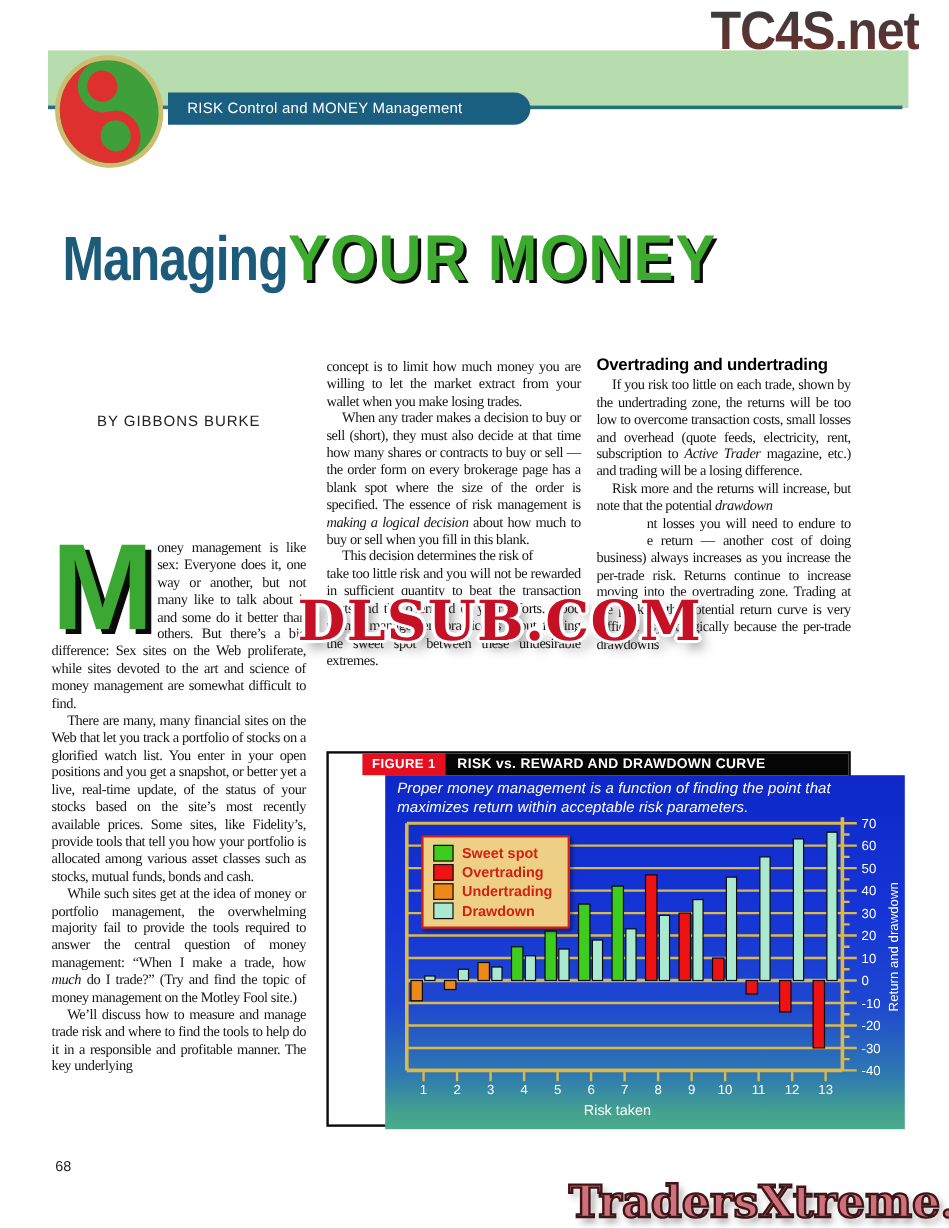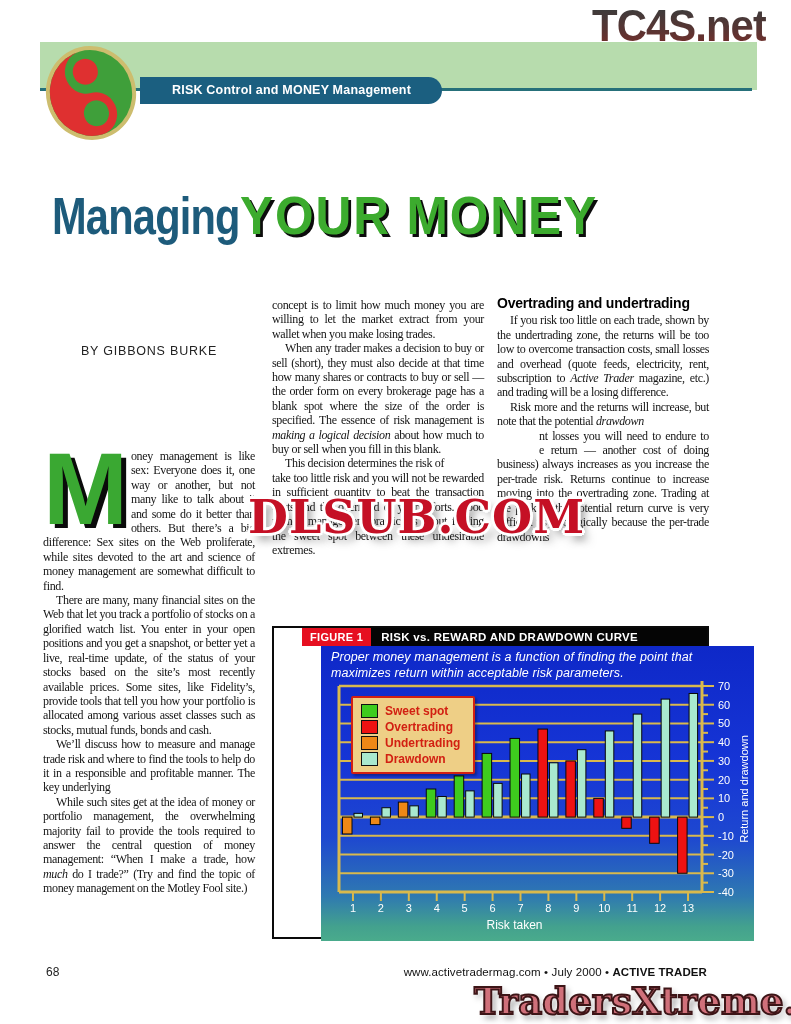--- a/index.html
+++ b/index.html
@@ -22,21 +22,21 @@
     font-family:"DejaVu Serif",serif;font-weight:bold;font-size:37px;
     color:#d0707a;-webkit-text-stroke:2px #3d1517;
     text-shadow:0 0 3px #fff,0 0 6px #fff,3px 4px 6px rgba(0,0,0,.45);}
 
   
   .green-band{position:absolute;left:40px;top:42px;width:717px;height:48px;background:#b7dcad;}
   .teal-rule{position:absolute;left:40px;top:88px;width:712px;height:3px;background:#26707a;}
   .logo{position:absolute;left:44px;top:44px;z-index:5;}
   .kicker{position:absolute;left:140px;top:77px;width:302px;height:27px;background:#1b5f80;
     border-radius:0 14px 14px 0;color:#fff;font-family:"Liberation Sans",sans-serif;
-    font-size:12.5px;line-height:27px;padding-left:32px;box-sizing:border-box;letter-spacing:.2px;z-index:4;font-weight:bold;}
+    font-size:12.5px;line-height:27px;padding-left:16px;box-sizing:border-box;letter-spacing:.2px;z-index:4;}
 
   
   .title-w1{position:absolute;left:52px;top:186px;font-family:"Liberation Sans",sans-serif;
     font-weight:bold;font-size:52px;color:#1d5b7b;letter-spacing:-1px;
     transform:scaleX(.8);transform-origin:left top;}
   .title-w2{position:absolute;left:240px;top:184px;font-family:"Liberation Sans",sans-serif;
     font-weight:bold;font-size:54px;color:#3cab2e;letter-spacing:2px;
     text-shadow:3px 3px 0 #0c0c0c;transform:scaleX(.92);transform-origin:left top;}
 
   .byline{position:absolute;left:43px;top:344px;width:212px;text-align:center;
@@ -110,22 +110,22 @@
   <div class="kicker">RISK Control and MONEY Management</div>
 
   <div class="title-w1">Managing</div>
   <div class="title-w2">YOUR MONEY</div>
 
   <div class="byline">BY GIBBONS BURKE</div>
 
   <div class="col col1">
     <p><span class="dropcap">M</span><span>oney management is like sex: Everyone does it, one way or another, but not many like to talk about it and some do it better than others. But there’s a big difference: Sex sites on the Web proliferate, while sites devoted to the art and science of money management are somewhat difficult to find.</span></p>
     <p class="ind"><span>There are many, many financial sites on the Web that let you track a portfolio of stocks on a glorified watch list. You enter in your open positions and you get a snapshot, or better yet a live, real-time update, of the status of your stocks based on the site’s most recently available prices. Some sites, like Fidelity’s, provide tools that tell you how your portfolio is allocated among various asset classes such as stocks, mutual funds, bonds and cash.</span></p>
+    <p class="ind"><span>While such sites get at the idea of money or portfolio management, the overwhelming majority fail to provide the tools required to answer the central question of money management: “When I make a trade, how </span><span class="ital">much</span><span> do I trade?” (Try and find the topic of money management on the Motley Fool site.)</span></p>
     <p class="ind"><span>We’ll discuss how to measure and manage trade risk and where to find the tools to help do it in a responsible and profitable manner. The key underlying</span></p>
-    <p class="ind"><span>While such sites get at the idea of money or portfolio management, the overwhelming majority fail to provide the tools required to answer the central question of money management: “When I make a trade, how </span><span class="ital">much</span><span> do I trade?” (Try and find the topic of money management on the Motley Fool site.)</span></p>
   </div>
 
   <div class="col col2">
     <p><span>concept is to limit how much money you are willing to let the market extract from your wallet when you make losing trades.</span></p>
     <p class="ind"><span>When any trader makes a decision to buy or sell (short), they must also decide at that time how many shares or contracts to buy or sell — the order form on every brokerage page has a blank spot where the size of the order is specified. The essence of risk management is </span><span class="ital">making a logical decision</span><span> about how much to buy or sell when you fill in this blank.</span></p>
     <p class="ind"><span>This decision determines the risk of</span></p>
     <p class="gap2"><span>take too little risk and you will not be rewarded in sufficient quantity to beat the transaction costs and the overhead of your efforts. Good money management practice is about finding the sweet spot between these undesirable extremes.</span></p>
   </div>
 
   <div class="col col3">
@@ -266,22 +266,15 @@
         </div>
         <div class="legend-item">
           <span class="legend-swatch" style="background: rgb(169, 233, 207);"></span>
           <span class="legend-label">Drawdown</span>
         </div>
       </div>
     </div>
   </div>
 
   <div class="pageno">68</div>
-  <div class="footer-right">
-    <span>www.activetradermag.com</span>
-    <span>•</span>
-    <span>July 2000</span>
-    <span>•</span>
-    <span class="mag">ACTIVE TRADER</span>
-  </div>
   <div class="wm-bottom">TradersXtreme.com</div>
 
 </div>
 
 </body></html>

